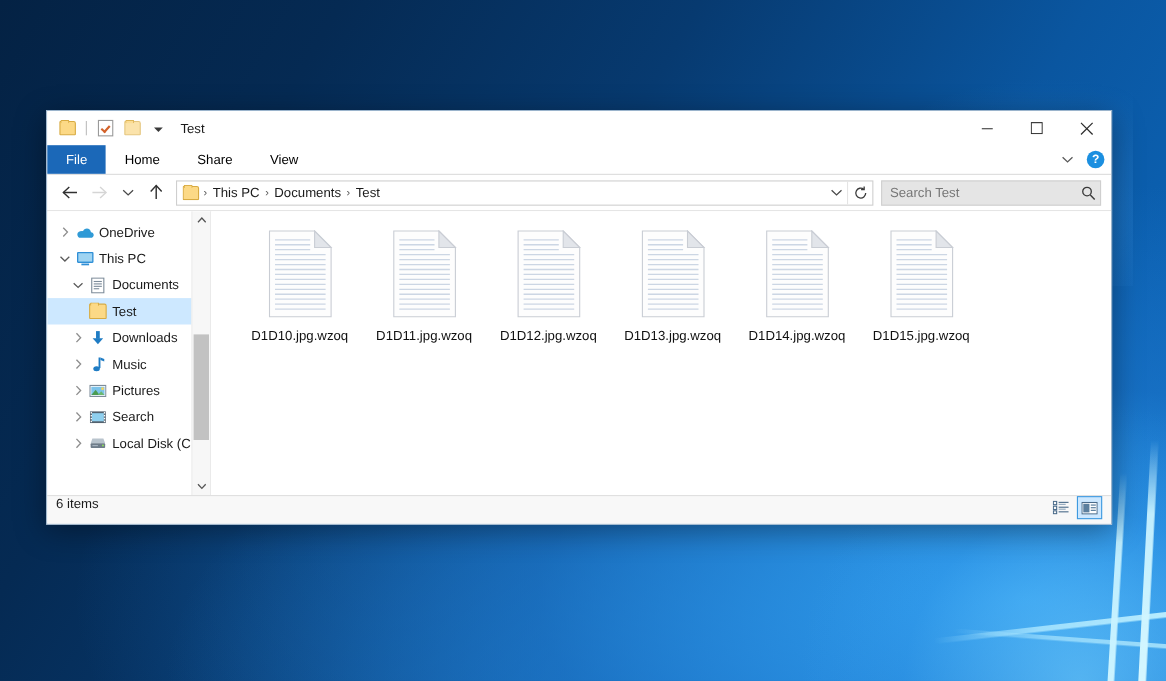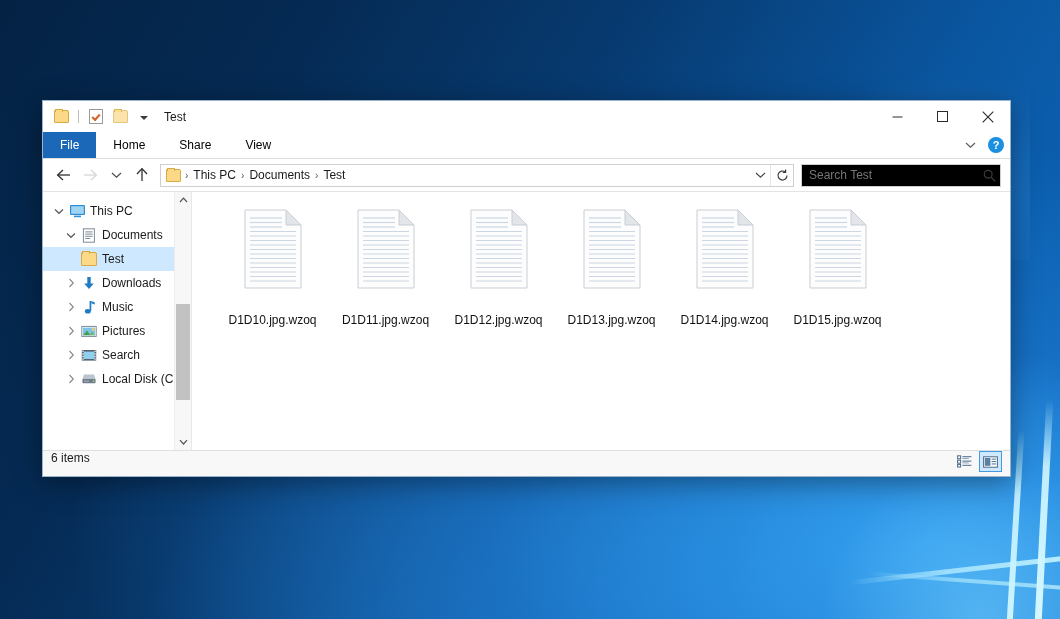--- a/index.html
+++ b/index.html
@@ -271,21 +271,21 @@
   #refresh-btn {
     width: 22px; height: 21px;
     display: flex; align-items: center; justify-content: center;
     border-left: 1px solid #e4e4e4;
     flex: none;
   }
   #search-field {
     width: 198px;
     height: 21px;
     border: 1px solid #cfcfcf;
-    background: #000000;
+    background: #e5e5e5;
     display: flex;
     align-items: center;
     margin-left: 5px;
     flex: none;
   }
   #search-placeholder {
     flex: 1;
     font-size: 12px;
     color: #767676;
     padding-left: 7px;
@@ -396,21 +396,21 @@
     padding-top: 3px;
   }
   .file-icon {
     width: 64px;
     height: 80px;
     position: relative;
   }
   .file-label {
     font-size: 12px;
     color: #101010;
-    margin-top: 24px;
+    margin-top: 9px;
     white-space: nowrap;
   }
 
   
   #status-bar {
     height: 25px;
     background: #f8f8f8;
     border-top: 1px solid #e0e0e0;
     display: flex;
     align-items: flex-start;
@@ -564,20 +564,33 @@
           </svg>
       </div>
     </div>
   </div>
 
   <div id="window-body">
 
     <div id="nav-pane">
       <div id="nav-list">
 
+        <div class="nav-item indent-0">
+          <span class="nav-chevron">
+            <svg width="7" height="10" viewBox="0 0 7 10">
+                <polyline points="1.5,1 5.3,5 1.5,9" fill="none" stroke="#8d8d8d" stroke-width="1.2"></polyline>
+              </svg>
+          </span>
+          <span class="nav-icon">
+            <svg width="17" height="13" viewBox="0 0 17 13">
+                <path d="M4.2 11.2h9.1c1.9 0 2.9-1.2 2.9-2.6 0-1.4-1.1-2.5-2.5-2.5-.2-1.9-1.8-3.3-3.7-3.3-1.6 0-3 1-3.5 2.4-.3-.1-.6-.2-.9-.2C2.9 5 1.3 6.4 1.3 8.1c0 1.7 1.3 3.1 2.9 3.1z" fill="#2f9ad6"></path>
+              </svg>
+          </span>
+          <span class="nav-label">OneDrive</span>
+        </div>
 
         <div class="nav-item indent-0">
           <span class="nav-chevron">
             <svg width="10" height="7" viewBox="0 0 10 7">
                 <polyline points="1,1.5 5,5.3 9,1.5" fill="none" stroke="#5a5a5a" stroke-width="1.2"></polyline>
               </svg>
           </span>
           <span class="nav-icon">
             <svg width="17" height="14" viewBox="0 0 17 14">
                 <rect x="1" y="1" width="15" height="10" rx="1" fill="#2f8fd6"></rect>

